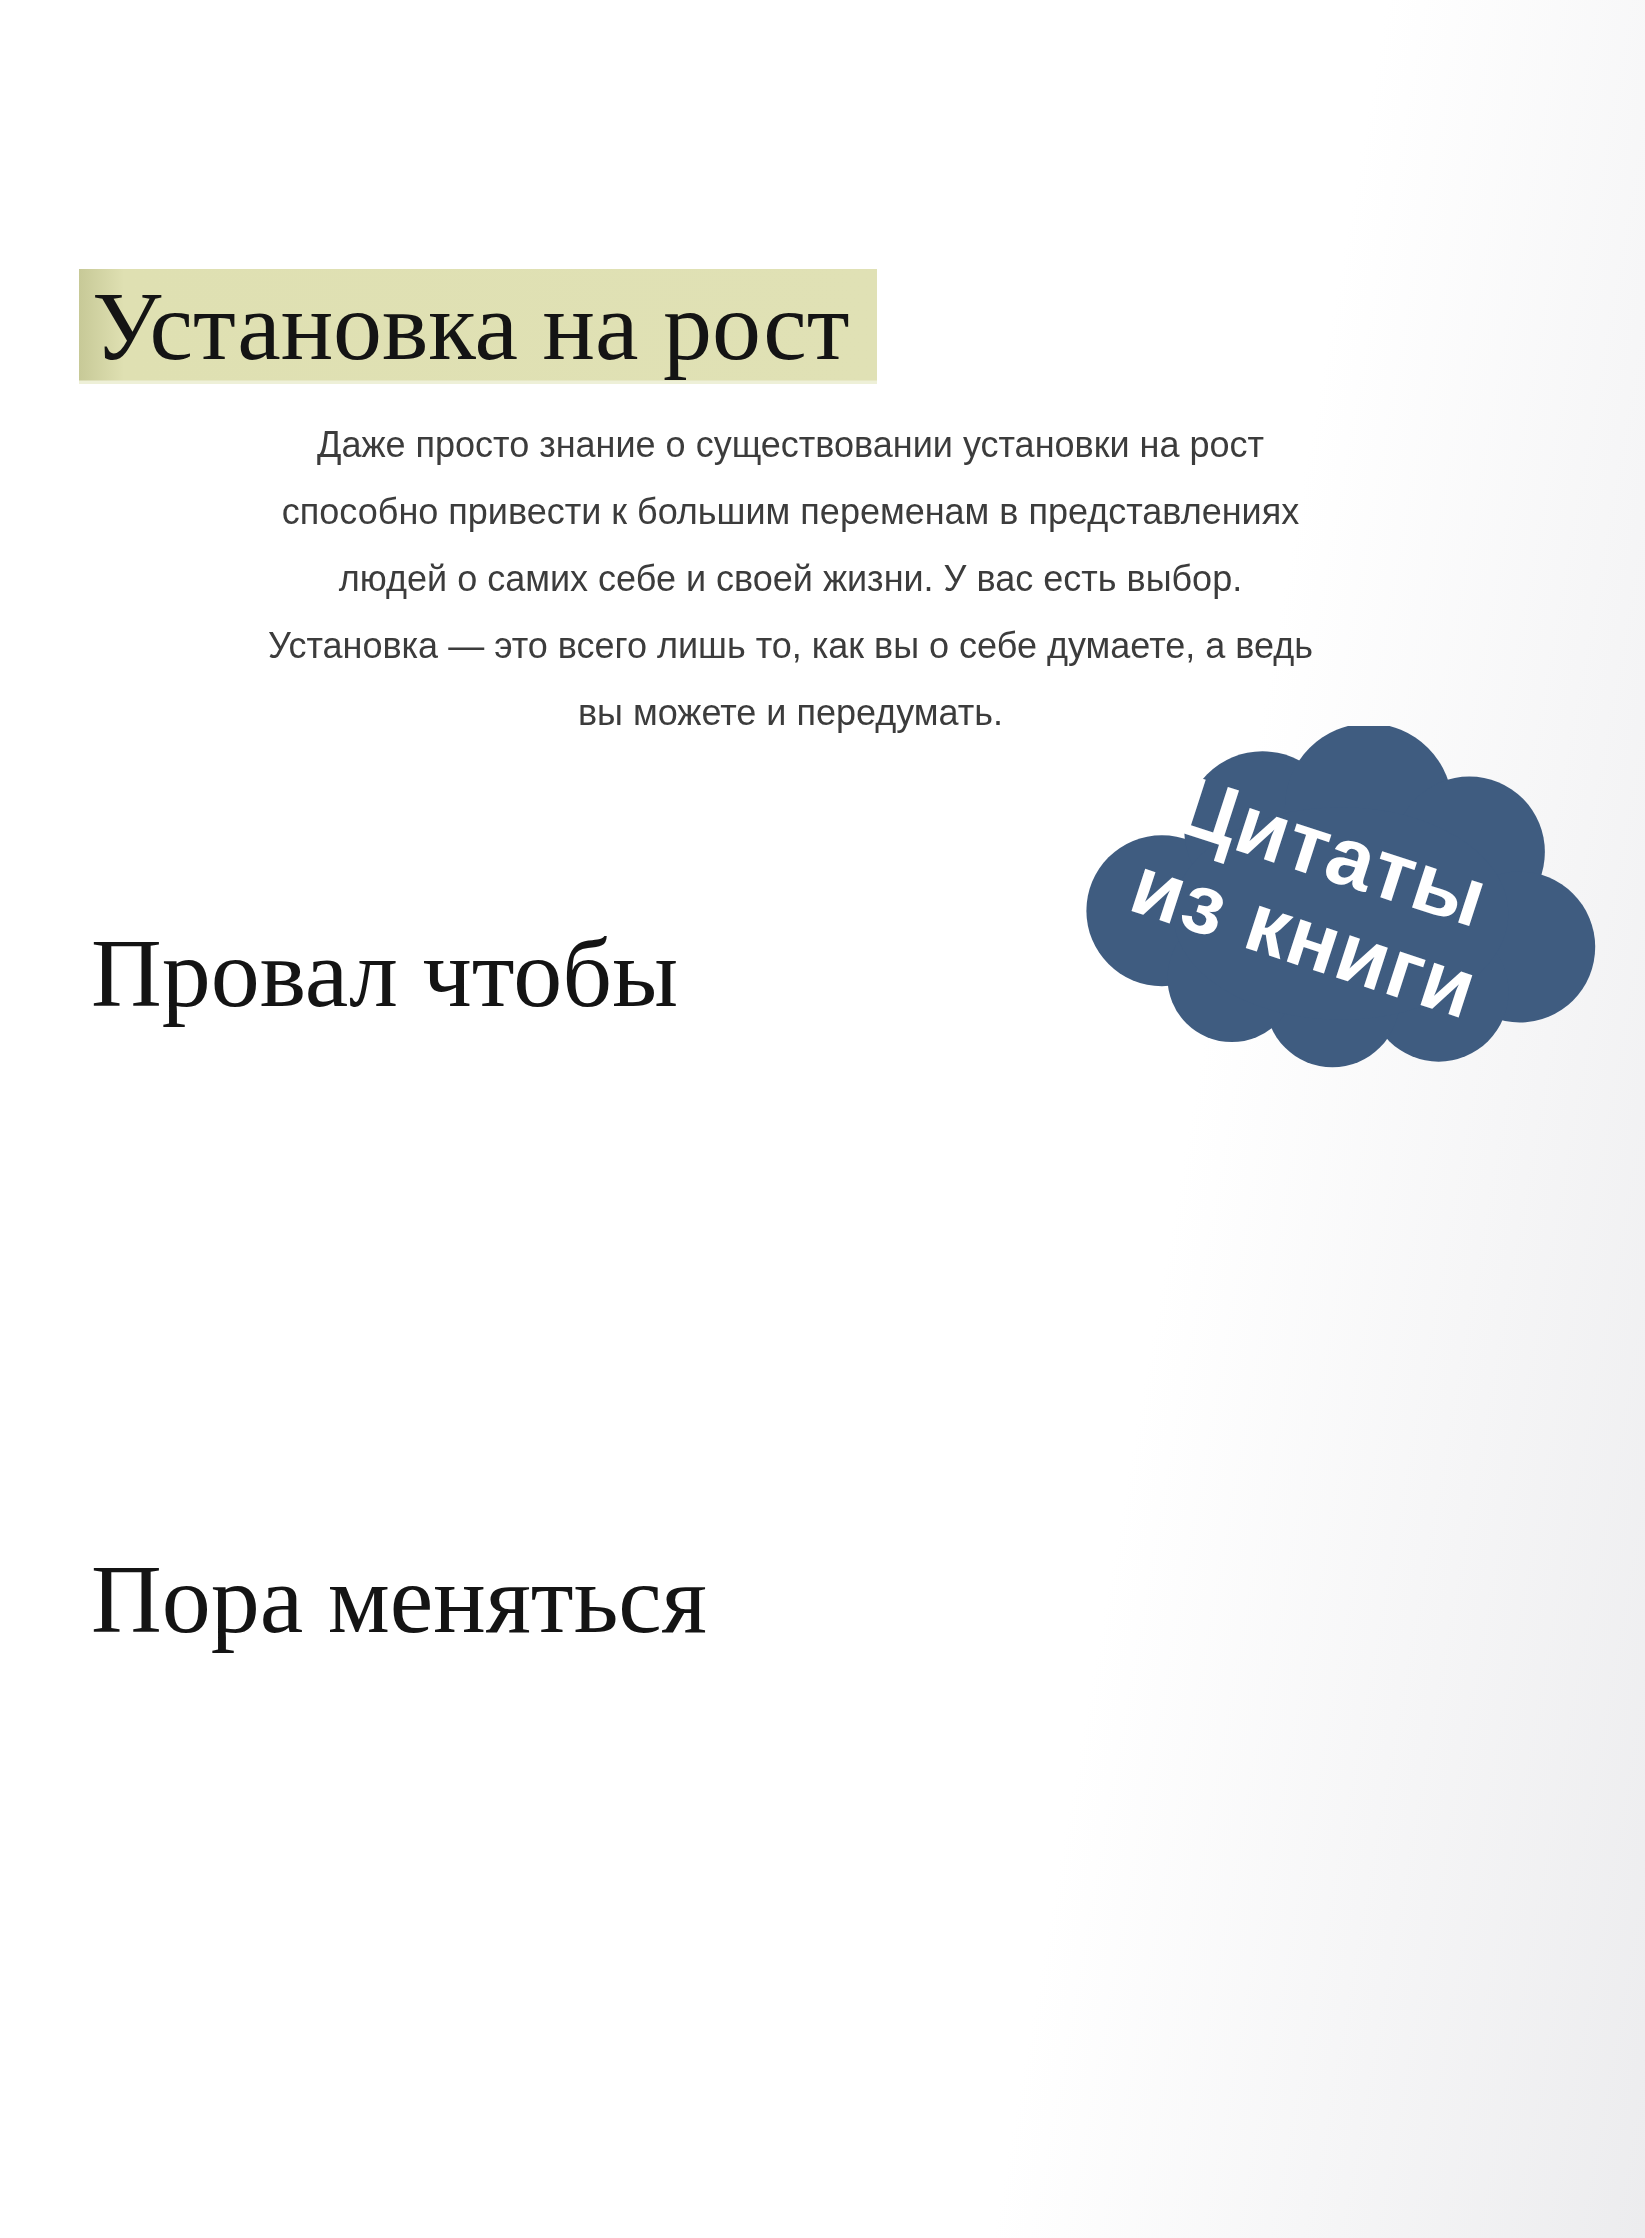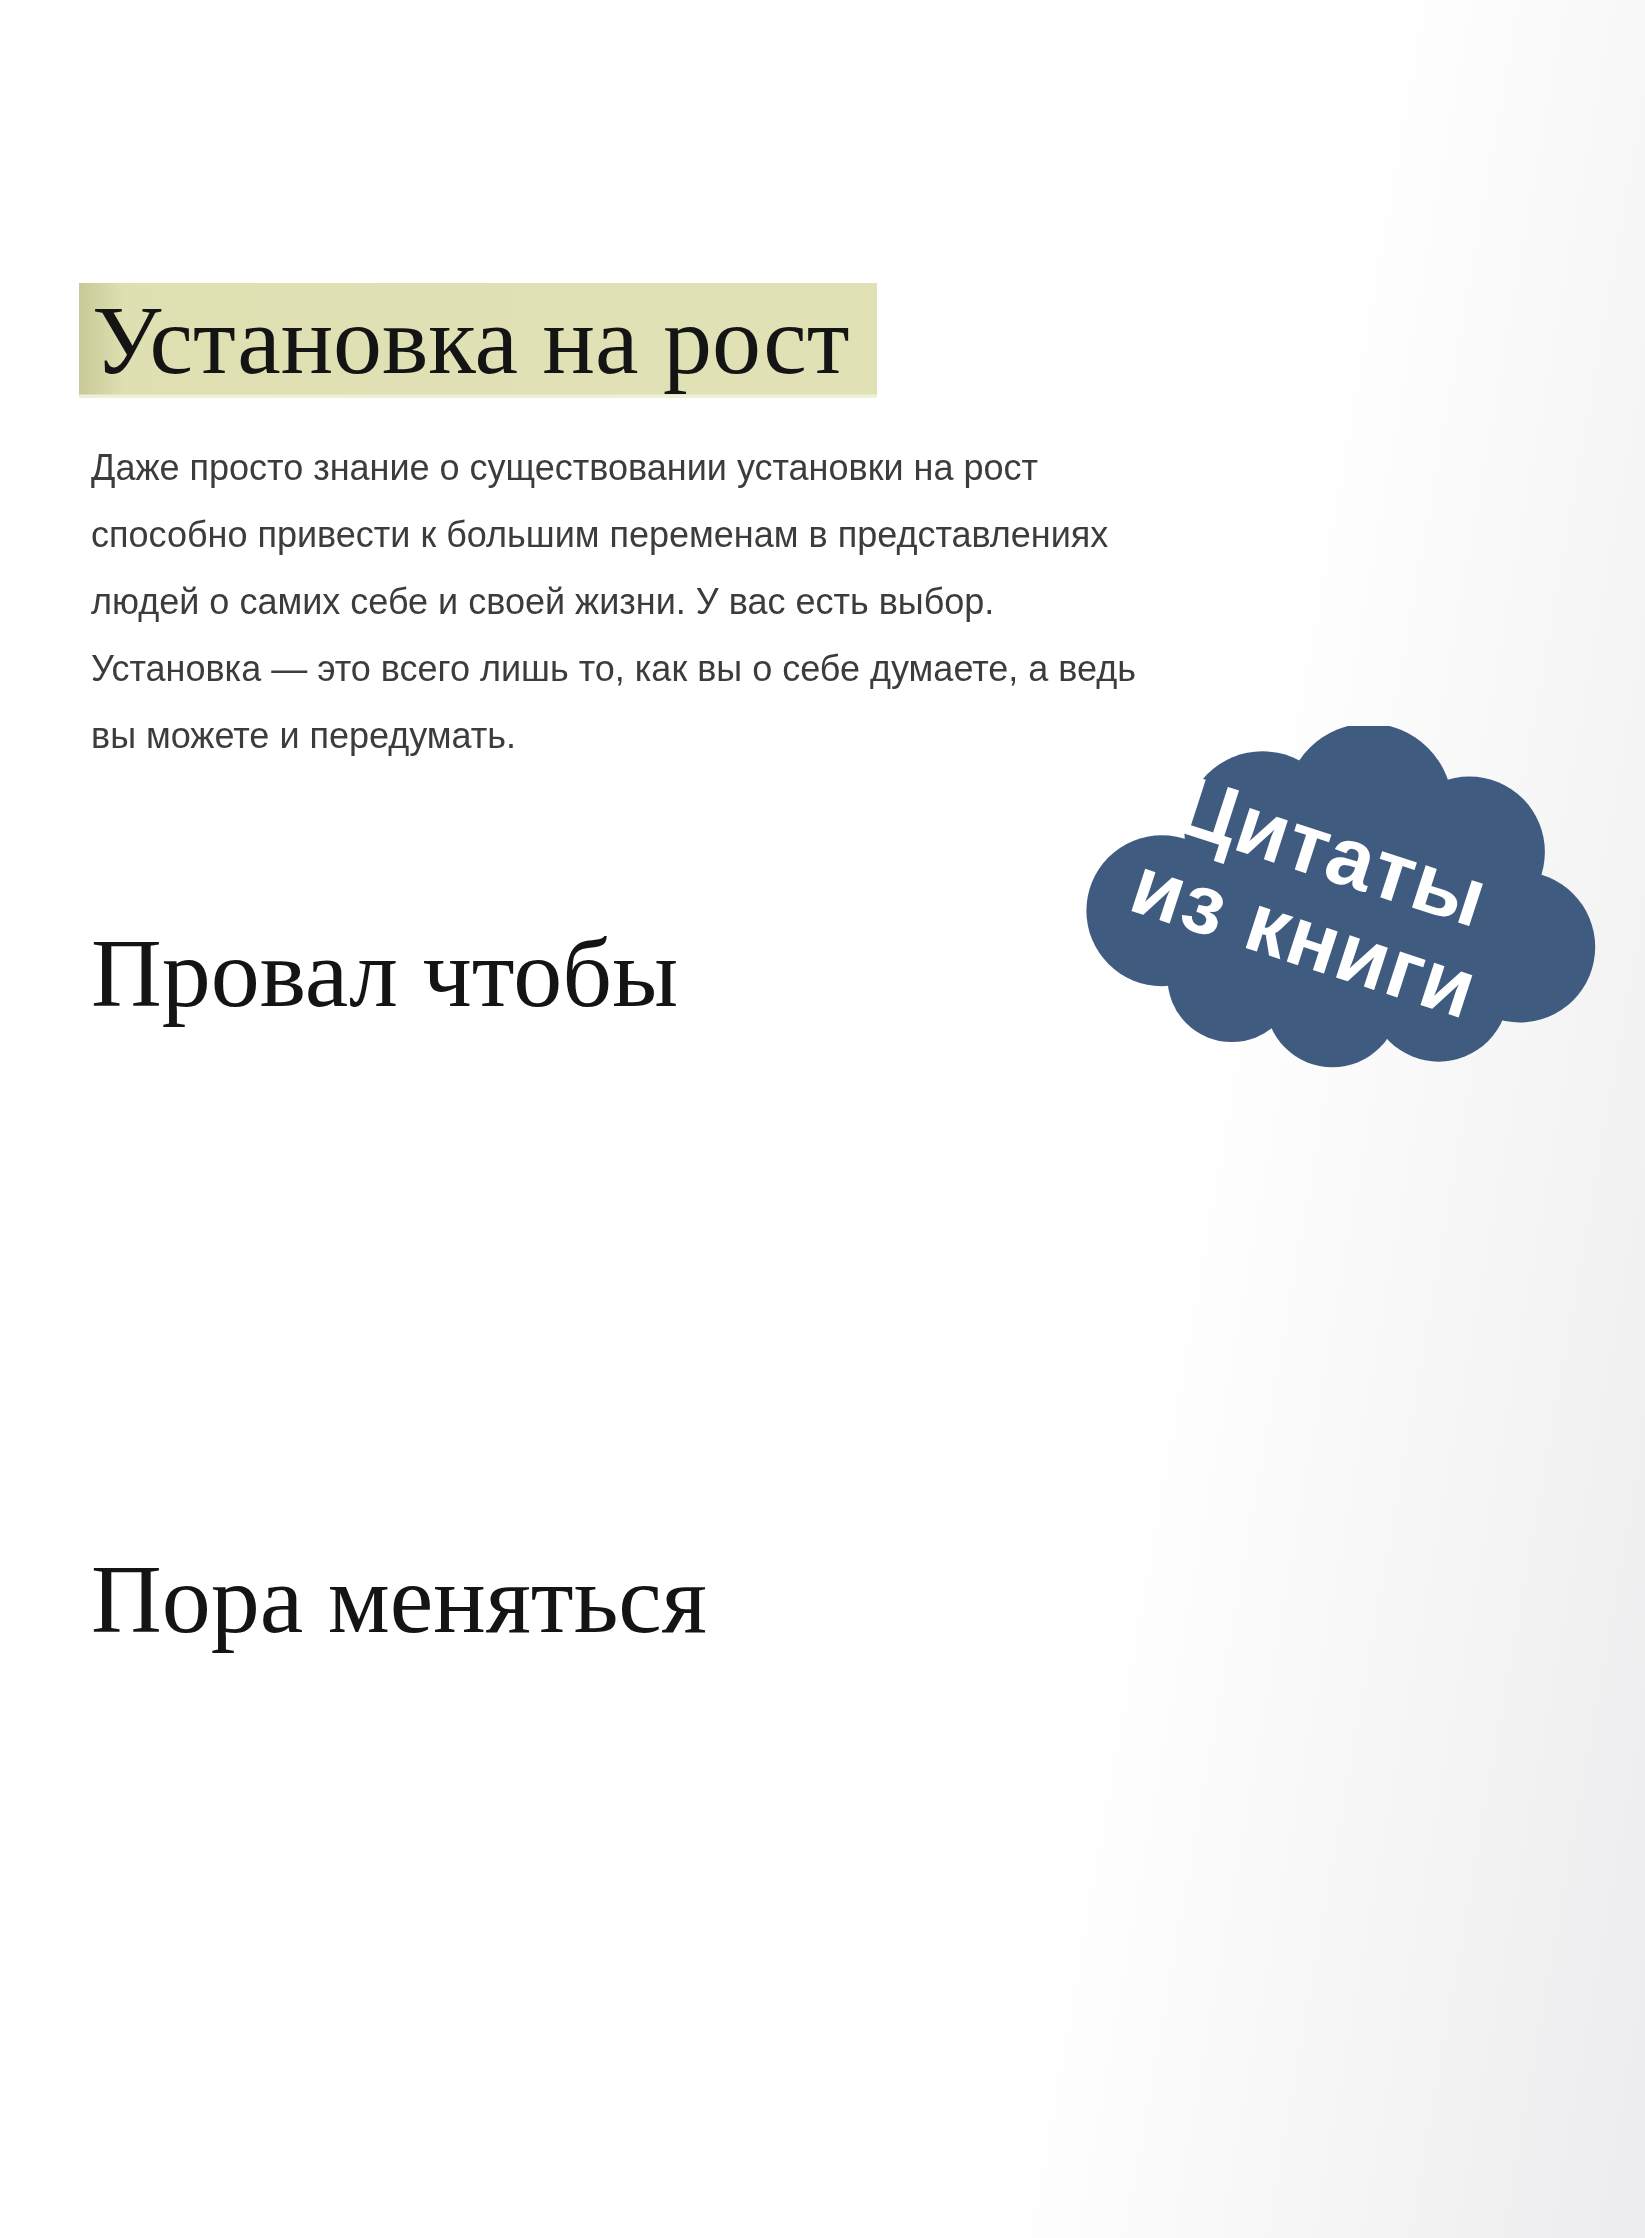--- a/index.html
+++ b/index.html
@@ -21,35 +21,34 @@
     color: #141414;
     line-height: 118px;
     white-space: nowrap;
   }
   #h1 { left: 79px; top: 269px; line-height: 115px; }
   #h1 .hl {
     display: inline-block;
     padding: 0 27px 0 13px;
     background: linear-gradient(90deg, #c7c997 0px, #dfe0b2 45px, #e0e1b5 100%);
     box-shadow: 0 -3.4px 0 #eef0d8 inset;
-    margin-top: 14px;
   }
   #h2 { left: 91px; top: 914px; }
   #h3 { left: 91px; top: 1540px; }
 
   .para {
     position: absolute;
     left: 91px;
     width: 1399px;
     font-size: 36px;
     line-height: 67px;
     color: #3c3c3c;
     white-space: pre-line;
   }
-  #p1 { top: 434px; }
+  #p1 { top: 411px; text-align: center; }
   #p2 { top: 1066px; }
   #p3 { top: 1713px; }
 
   .cloud-badge {
     position: absolute;
     left: 1078px;
     top: 726px;
     width: 520px;
     height: 347px;
   }

